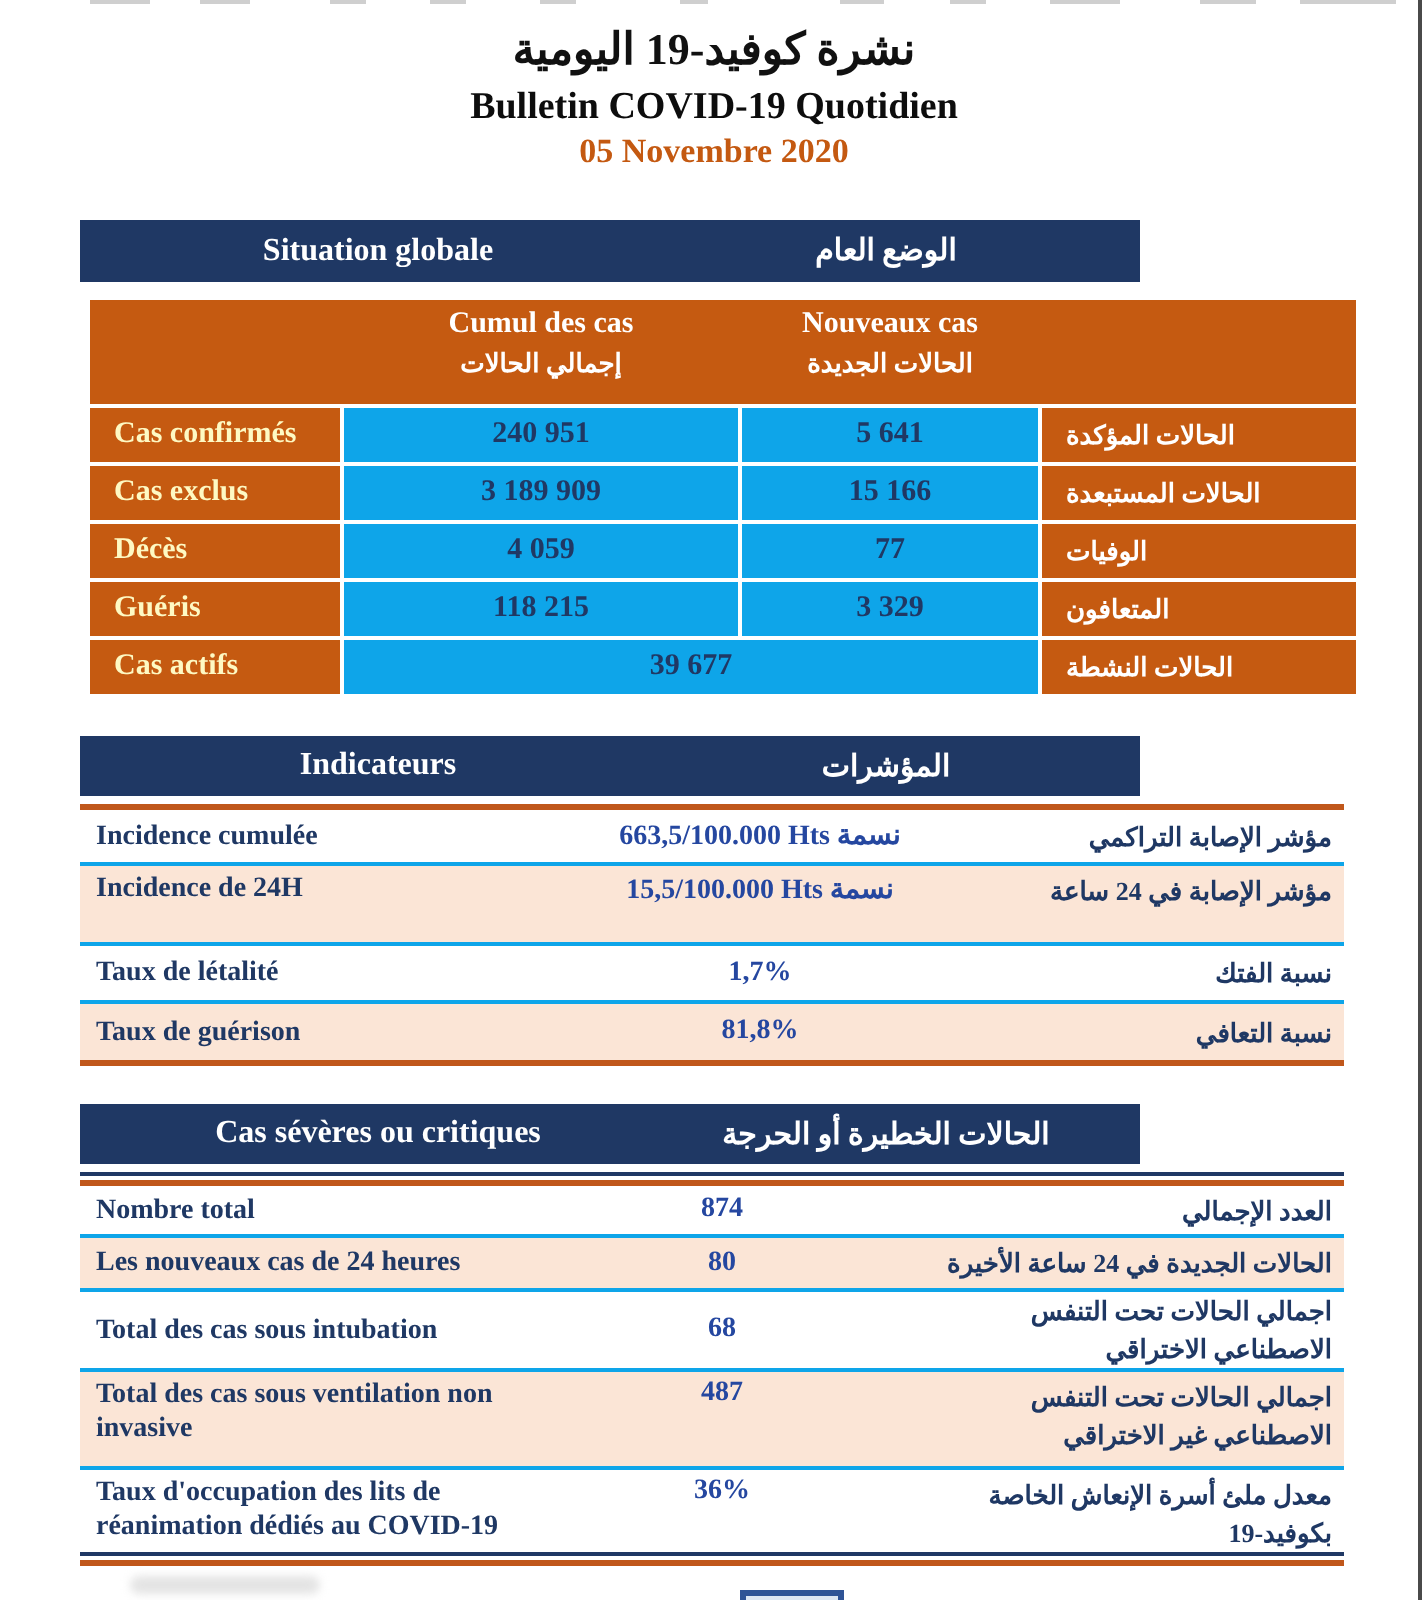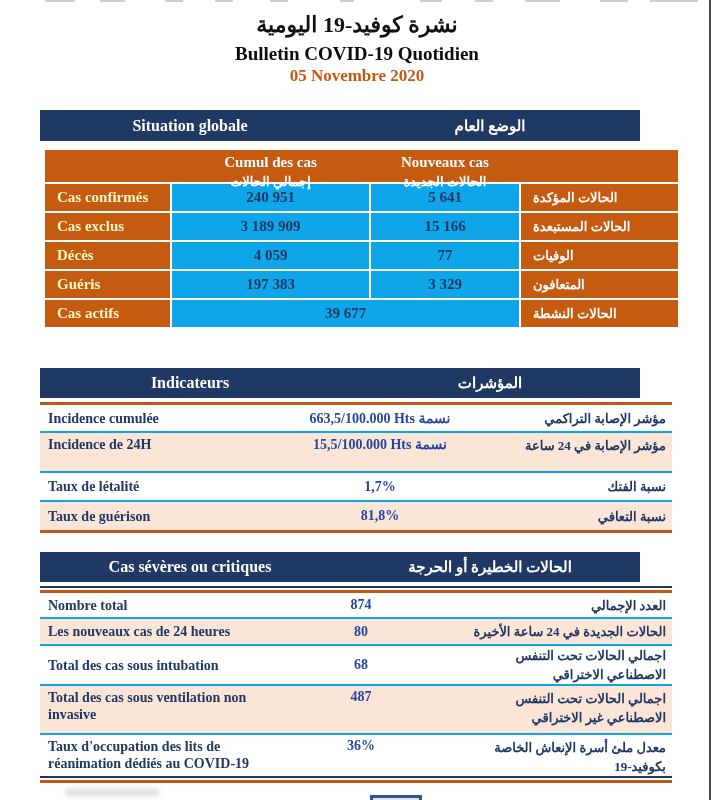--- a/index.html
+++ b/index.html
@@ -6,31 +6,31 @@
   #page{position:relative;width:714px;height:800px;background:#ffffff;overflow:hidden;
         font-family:"Liberation Serif","DejaVu Serif",serif;}
   
   .title-ar{position:absolute;top:12px;left:0;width:714px;text-align:center;
             font-size:22px;font-weight:bold;color:#111;direction:rtl;}
   .title-fr{position:absolute;top:43px;left:0;width:714px;text-align:center;
             font-size:19px;font-weight:bold;color:#0d0d0d;}
   .title-date{position:absolute;top:66px;left:0;width:714px;text-align:center;
             font-size:17px;font-weight:bold;color:#C45911;}
   
-  .bar{position:absolute;left:40px;width:600px;background:#1F3864;color:#fff;
-       display:flex;align-items:center;font-weight:bold;}
+  .bar{position:absolute;left:40px;width:508px;background:#1F3864;color:#fff;
+       display:flex;align-items:center;font-weight:bold;padding-left:22px;}
   .bar .fr{flex:1;text-align:center;font-size:16px;}
   .bar .ar{flex:1;text-align:center;font-size:15px;direction:rtl;}
   #bar1{top:110px;height:31px;}
   #bar2{top:368px;height:30px;}
   #bar3{top:552px;height:30px;}
   
   .s1{position:absolute;top:150px;left:45px;width:627px;display:grid;
       grid-template-columns:125px 197px 148px 157px;gap:2px;background:#fff;}
-  .s1-head{grid-column:1/5;height:32px;background:#C55A11;position:relative;color:#fff;}
+  .s1-head{grid-column:1/5;height:52px;background:#C55A11;position:relative;color:#fff;}
   .hcol{position:absolute;top:2px;text-align:center;font-weight:bold;line-height:20px;}
   .hcol .hfr{font-size:15px;display:block;}
   .hcol .har{font-size:13px;display:block;direction:rtl;}
   .hcol.c1{left:127px;width:197px;}
   .hcol.c2{left:326px;width:148px;}
   .cell{height:27px;display:flex;align-items:center;font-weight:bold;}
   .lblfr{background:#C55A11;color:#fef9c3;font-size:15px;padding-left:12px;}
   .num{background:#0ea5e9;color:#203864;font-size:15px;justify-content:center;}
   .merged{grid-column:2/4;}
   .lblar{background:#C55A11;color:#fff;font-size:13px;justify-content:flex-end;
@@ -111,21 +111,21 @@
     <div class="cell num">3 189 909</div>
     <div class="cell num">15 166</div>
     <div class="cell lblar">الحالات المستبعدة</div>
 
     <div class="cell lblfr">Décès</div>
     <div class="cell num">4 059</div>
     <div class="cell num">77</div>
     <div class="cell lblar">الوفيات</div>
 
     <div class="cell lblfr">Guéris</div>
-    <div class="cell num">197 383</div>
+    <div class="cell num">118 215</div>
     <div class="cell num">3 329</div>
     <div class="cell lblar">المتعافون</div>
 
     <div class="cell lblfr">Cas actifs</div>
     <div class="cell num merged">39 677</div>
     <div class="cell lblar">الحالات النشطة</div>
   </div>
 
   <div class="bar" id="bar2">
     <span class="fr">Indicateurs</span>

